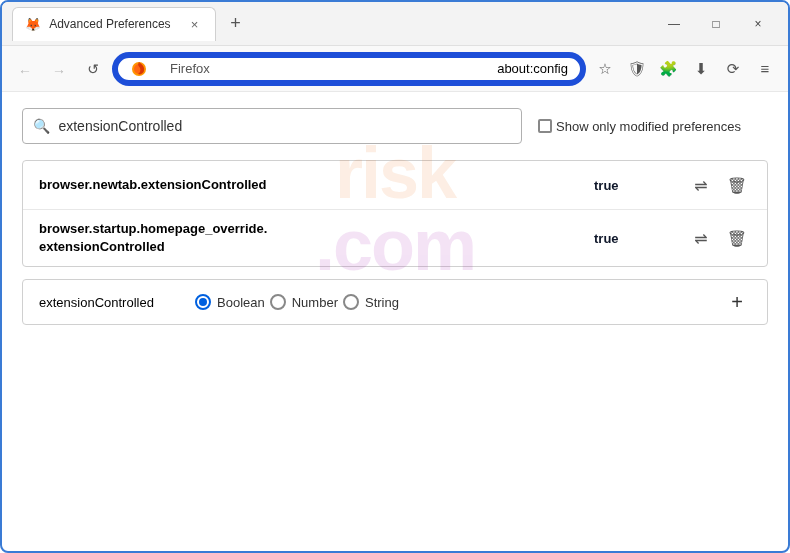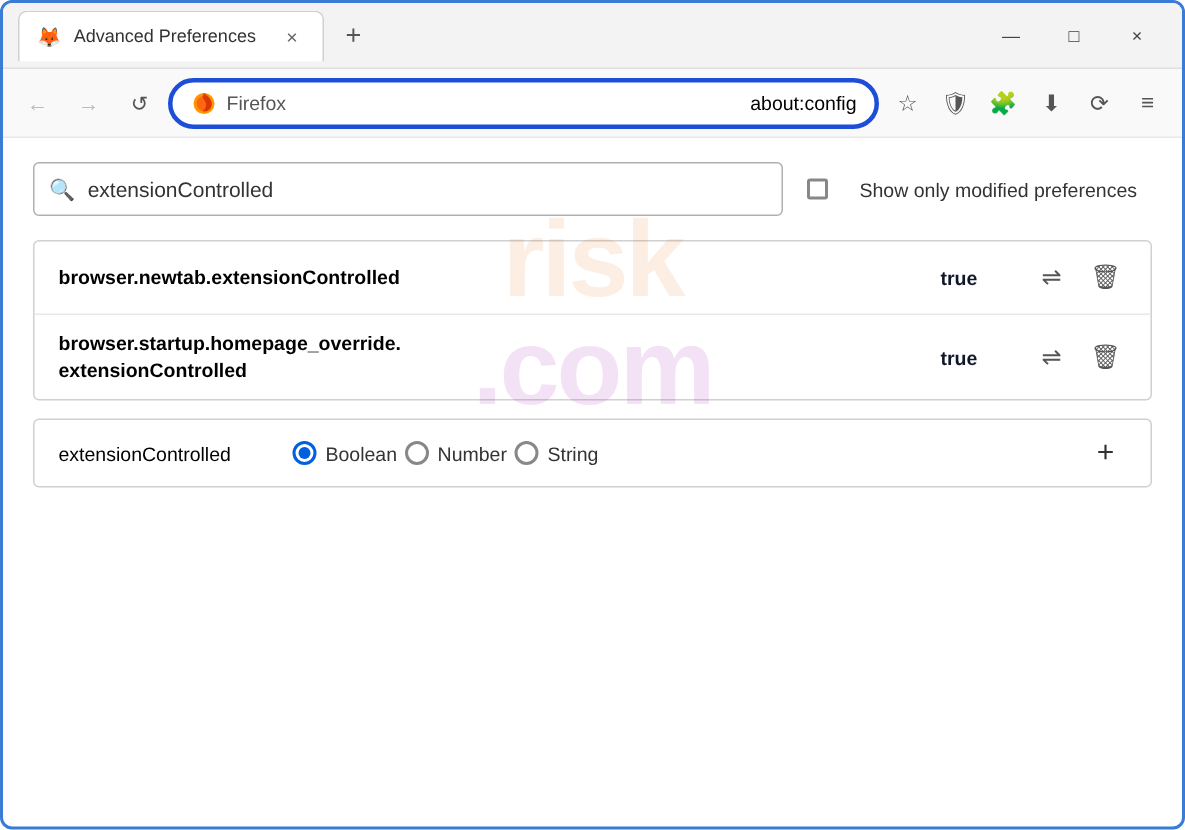--- a/index.html
+++ b/index.html
@@ -103,25 +103,25 @@
       color: #555;
       font-size: 14px;
     }
     .nav-btn.disabled { color: #bbb; cursor: default; }
 
     .address-bar-wrap {
       flex: 1;
       display: flex;
       align-items: center;
       background: #fff;
-      border: 3px solid #1d4ed8;
+      border: 6px solid #1d4ed8;
       border-radius: 20px;
       height: 34px;
       padding: 0 12px;
-      gap: 6px;
+      gap: 22px;
     }
     .firefox-logo {
       width: 18px;
       height: 18px;
       flex-shrink: 0;
     }
     .address-text {
       font-size: 13px;
       color: #555;
       flex: 1;
@@ -177,21 +177,21 @@
       border: none;
       outline: none;
       font-size: 14px;
       color: #333;
       width: 100%;
       background: transparent;
     }
     .modified-row {
       display: flex;
       align-items: center;
-      gap: 21px;
+      gap: 4px;
       white-space: nowrap;
     }
     .checkbox-custom {
       width: 14px;
       height: 14px;
       border: 2px solid #888;
       border-radius: 2px;
       flex-shrink: 0;
       cursor: pointer;
     }
@@ -206,20 +206,21 @@
       border-radius: 4px;
       overflow: hidden;
       margin-bottom: 12px;
     }
     .result-row {
       display: flex;
       align-items: center;
       padding: 10px 16px;
       border-bottom: 1px solid #e8e8e8;
       min-height: 48px;
+      gap: 33px;
     }
     .result-row:last-child { border-bottom: none; }
     .pref-name {
       font-size: 13px;
       font-weight: bold;
       color: #000;
       flex: 1;
       line-height: 1.4;
     }
     .pref-value {

